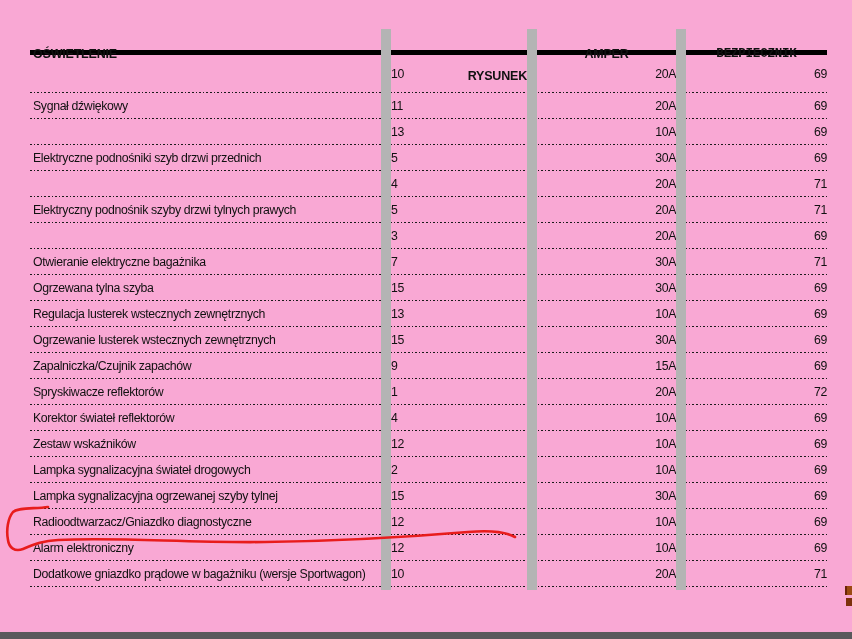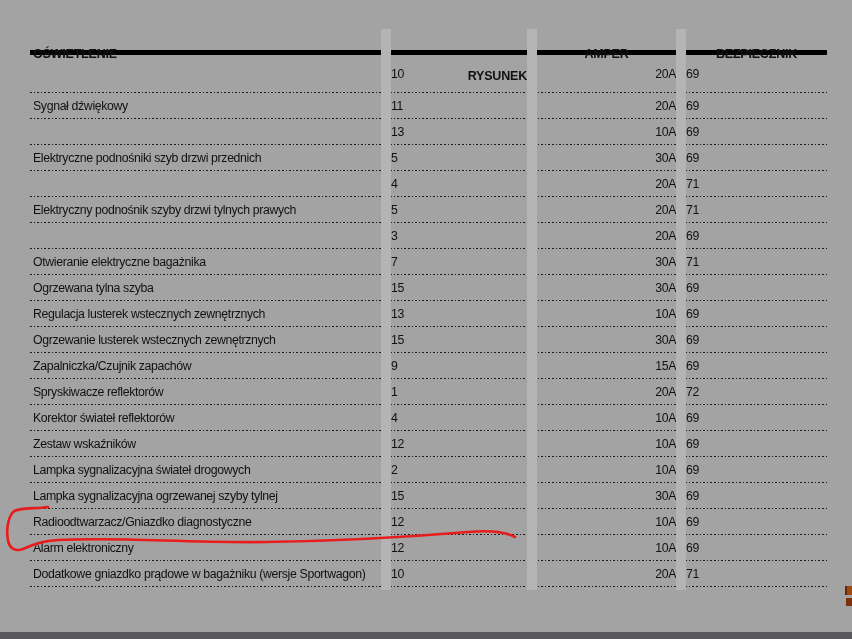--- a/index.html
+++ b/index.html
@@ -1,49 +1,49 @@
 <!DOCTYPE html>
 <html><head>
 <meta charset="utf-8">
 <style>
   html,body{margin:0;padding:0;}
   body{
     width:852px;height:639px;position:relative;background:#ffffff;overflow:hidden;
     font-family:"Liberation Sans",sans-serif;color:#111;
   }
-  #page{position:absolute;inset:0;background:#a3a3a3;padding-left:11px;}
+  #page{position:absolute;inset:0;background:#f9a8d4;padding-left:11px;}
 
   
   #fuse-table{position:absolute;left:30px;top:25px;width:797px;}
   .grid-row{
     display:grid;
     grid-template-columns:351px 10px 136px 10px 139px 10px 141px;
     align-items:center;
     position:relative;
   }
   .header-row{height:25px;}
   .header-cell{font-weight:bold;font-size:12.5px;letter-spacing:-0.2px;}
   .hc-name{grid-column:1;text-align:left;padding-left:3px;}
   .hc-rysunek{grid-column:3;text-align:right;margin-top:44px;}
   .hc-amper{grid-column:5;text-align:center;}
-  .hc-bezpiecznik{grid-column:7;text-align:center;}
+  .hc-bezpiecznik{grid-column:7;text-align:center;font-family:Liberation Mono, monospace;}
 
   .header-divider{height:5px;background:#000;width:100%;}
 
   .data-row{min-height:26px;}
   .data-row.tall{min-height:38px;}
   .data-row::after{
     content:"";position:absolute;left:0;right:0;bottom:0;height:1px;
     background-image:repeating-linear-gradient(90deg,#1a1a1a 0 1.6px,transparent 1.6px 3.6px);
   }
   .cell{font-size:12.3px;letter-spacing:-0.35px;line-height:1.18;}
   .c-name{grid-column:1;text-align:left;padding-left:3px;}
   .c-rysunek{grid-column:3;}
   .c-amper{grid-column:5;text-align:right;}
-  .c-bezpiecznik{grid-column:7;text-align:left;}
+  .c-bezpiecznik{grid-column:7;text-align:right;}
 
   
   .vbar{position:absolute;width:10px;background:#b4b4b4;top:4px;z-index:2;}
   #vbar-1{left:351px;}
   #vbar-2{left:497px;}
   #vbar-3{left:646px;}
 
   
   #red-annotation{position:absolute;left:0;top:0;z-index:6;pointer-events:none;}
 

